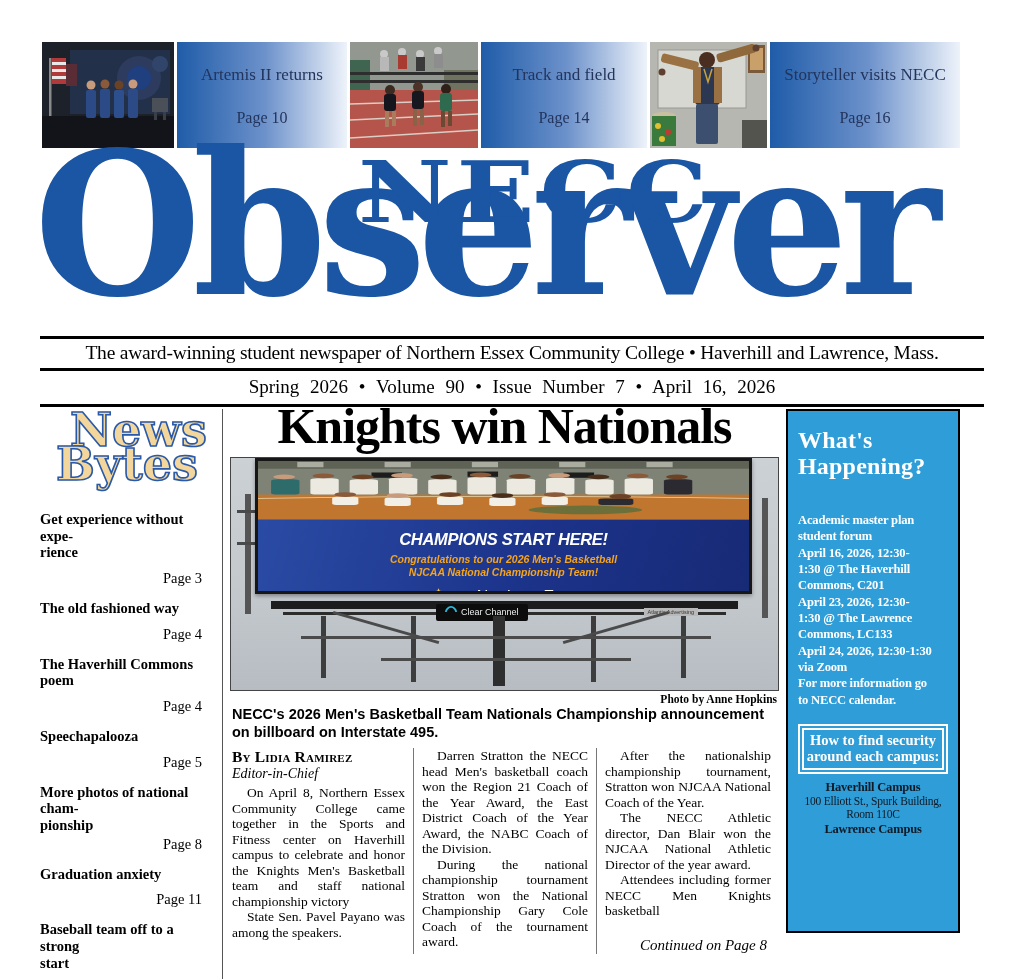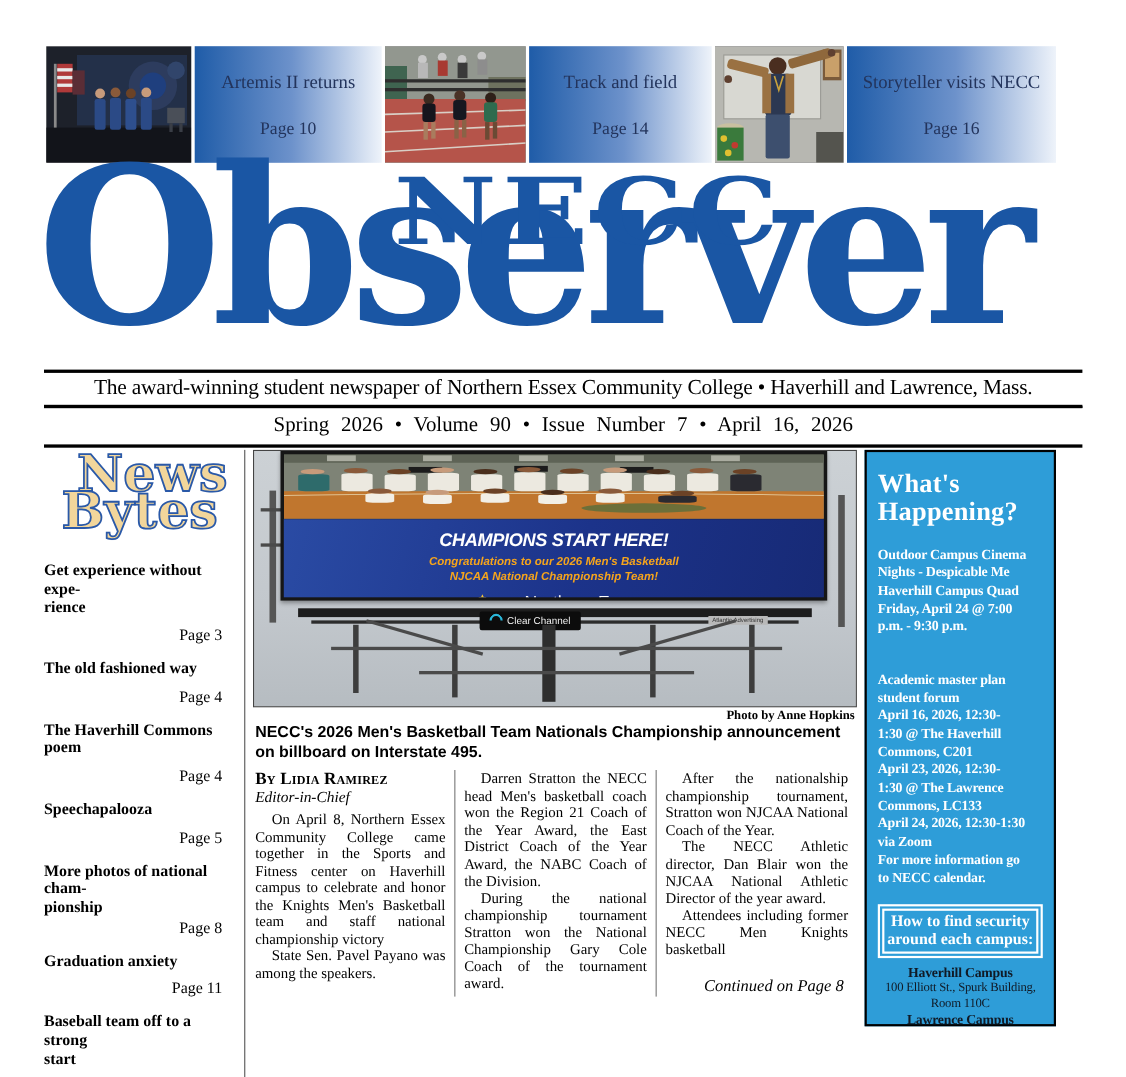--- a/index.html
+++ b/index.html
@@ -270,20 +270,21 @@
       </div>
       <div class="nb-item">
         <div class="nb-title">Baseball team off to a strong
 start</div>
 
       </div>
 
     </div>
 
     <div class="story">
+      <h1 class="headline">Knights win Nationals</h1>
 
       <div class="photo">
         <div class="pole" style="left:14px;top:36px;height:120px"></div>
         <div class="beam" style="left:6px;top:52px;width:22px"></div>
         <div class="beam" style="left:6px;top:84px;width:22px"></div>
         <div class="pole" style="right:10px;top:40px;height:120px"></div>
 
         <div class="board">
           <div class="team">
             <svg viewBox="0 0 225 122" preserveAspectRatio="none">
@@ -400,25 +401,20 @@
           <p>The NECC Athletic director, Dan Blair won the NJCAA National Athletic Director of the year award.</p>
           <p>Attendees including former NECC Men Knights basketball</p>
           <div class="continued">Continued on Page 8</div>
         </div>
       </div>
     </div>
 
     <div class="wh">
       <div class="wh-title">What's
 Happening?</div>
-      <div class="wh-event">Outdoor Campus Cinema
-Nights - Despicable Me
-Haverhill Campus Quad
-Friday, April 24 @ 7:00
-p.m. - 9:30 p.m.</div>
       <div class="wh-event e2">Academic master plan
 student forum
 April 16, 2026, 12:30-
 1:30 @ The Haverhill
 Commons, C201
 April 23, 2026, 12:30-
 1:30 @ The Lawrence
 Commons, LC133
 April 24, 2026, 12:30-1:30
 via Zoom

